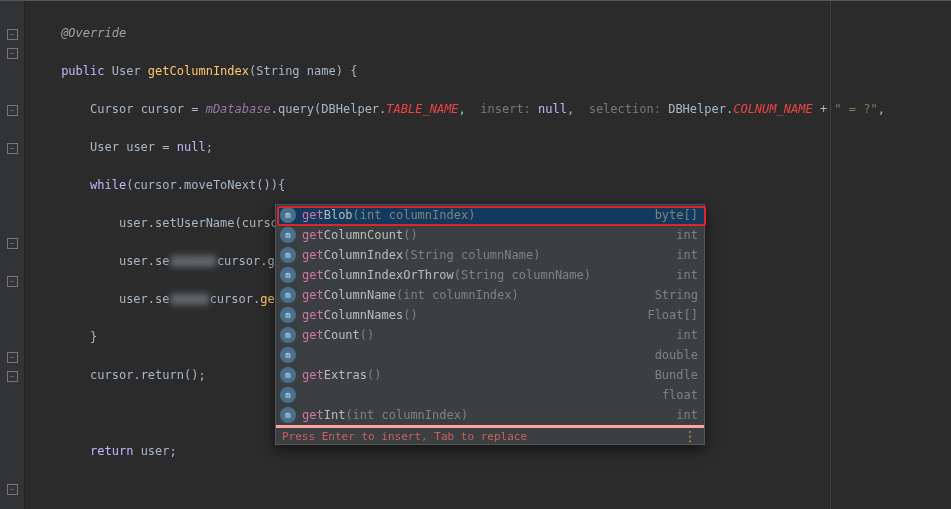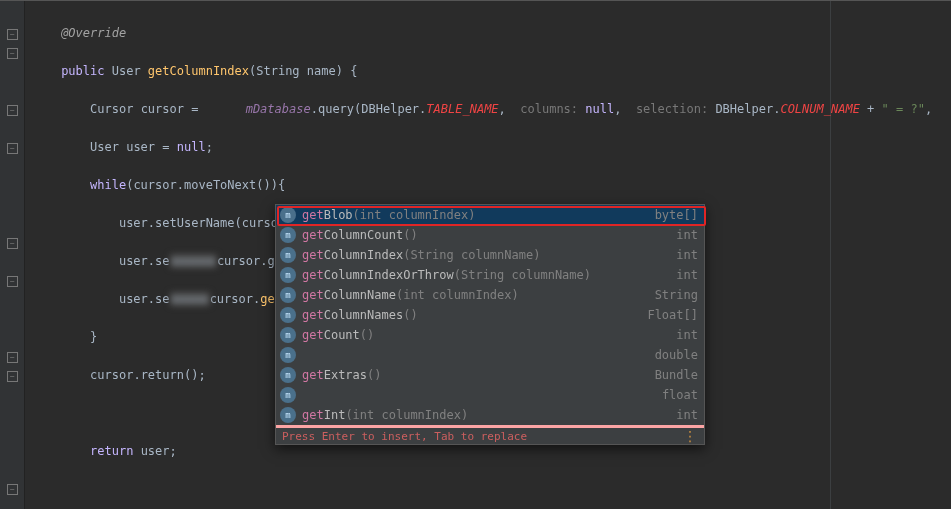--- a/index.html
+++ b/index.html
@@ -36,21 +36,21 @@
   .code-area {
     position: absolute;
     left: 25px; top: 4px;
     line-height: 19px;
     white-space: pre;
   }
   .line { height: 19px; }
   
   .ann { color: #a3a3a3; font-style: italic; }
   .kw  { color: #c4b5fd; }
-  .fld { color: #9876aa; font-style: italic; margin-left: 40px; }
+  .fld { color: #9876aa; font-style: italic; }
   .static-f { color: #ef4444; font-style: italic; }
   .m   { color: #ffc66d; }
   .s   { color: #6a8759; }
   .hint { color: #787878; }
   .blur { filter: blur(3px); background:#4a4a4a; padding:0 2px; border-radius:2px; }
   .cursor {
     display:inline-block; width:1px; height:15px; background:#ffffff;
     vertical-align:-2px;
   }
   .vline {
@@ -119,21 +119,21 @@
     <div class="fold-marker" style="top: 351px;"></div>
     <div class="fold-marker" style="top: 370px;"></div>
     <div class="fold-marker" style="top: 483px;"></div>
   </div>
 
 <div class="vline" style="left:830px;"></div>
 
 <div class="code-area">
 <div class="line">     <span class="ann">@Override</span></div>
 <div class="line">     <span class="kw">public</span> <span>User</span> <span class="m">getColumnIndex</span>(<span>String</span> <span>name</span>) {</div>
-<div class="line">         <span>Cursor</span> <span>cursor</span> = <span class="fld">mDatabase</span>.<span>query</span>(<span>DBHelper</span>.<span class="static-f">TABLE_NAME</span>,  <span class="hint">columns:</span> <span class="kw">null</span>,  <span class="hint">selection:</span> <span>DBHelper</span>.<span class="static-f">COLNUM_NAME</span> + <span class="s">" = ?"</span>,</div>
+<div class="line">         <span>Cursor</span> <span>cursor</span> = <span class="fld">mDatabase</span>.<span>query</span>(<span>DBHelper</span>.<span class="static-f">TABLE_NAME</span>,  <span class="hint">insert:</span> <span class="kw">null</span>,  <span class="hint">selection:</span> <span>DBHelper</span>.<span class="static-f">COLNUM_NAME</span> + <span class="s">" = ?"</span>,</div>
 <div class="line">         <span>User</span> <span>user</span> = <span class="kw">null</span>;</div>
 <div class="line">         <span class="kw">while</span>(<span>cursor</span>.<span>moveToNext</span>()){</div>
 <div class="line">             <span>user</span>.<span>setUserName</span>(<span>cursor</span>.<span>getString</span>(<span>cursor</span>.<span>getColumnIndex</span>(<span>DBHelper</span>.<span class="static-f">COLNUM_NAME</span>)));</div>
 <div class="line">             <span>user</span>.<span>se</span><span class="blur">xxxxxx</span><span>cursor</span>.<span>getBlob</span>(<span>cursor</span>.<span>getColumnIndex</span>(<span>DBHelper</span>.<span class="static-f">COLNUM_</span><span class="blur">xxxxx</span>));</div>
 <div class="line">             <span>user</span>.<span>se</span><span class="blur">xxxxx</span><span>cursor</span>.<span class="m">get</span><span class="cursor"></span>(<span>cursor</span>.<span>getColumnIndex</span>(<span>DBHelper</span>.<span class="static-f">COLNUM_</span><span class="blur">xxxxx</span>));</div>
 <div class="line">         }</div>
 <div class="line">         <span>cursor</span>.<span>return</span>();</div>
 <div class="line"> </div>
 <div class="line">         <span class="kw">return</span> <span>user</span>;</div>
 

